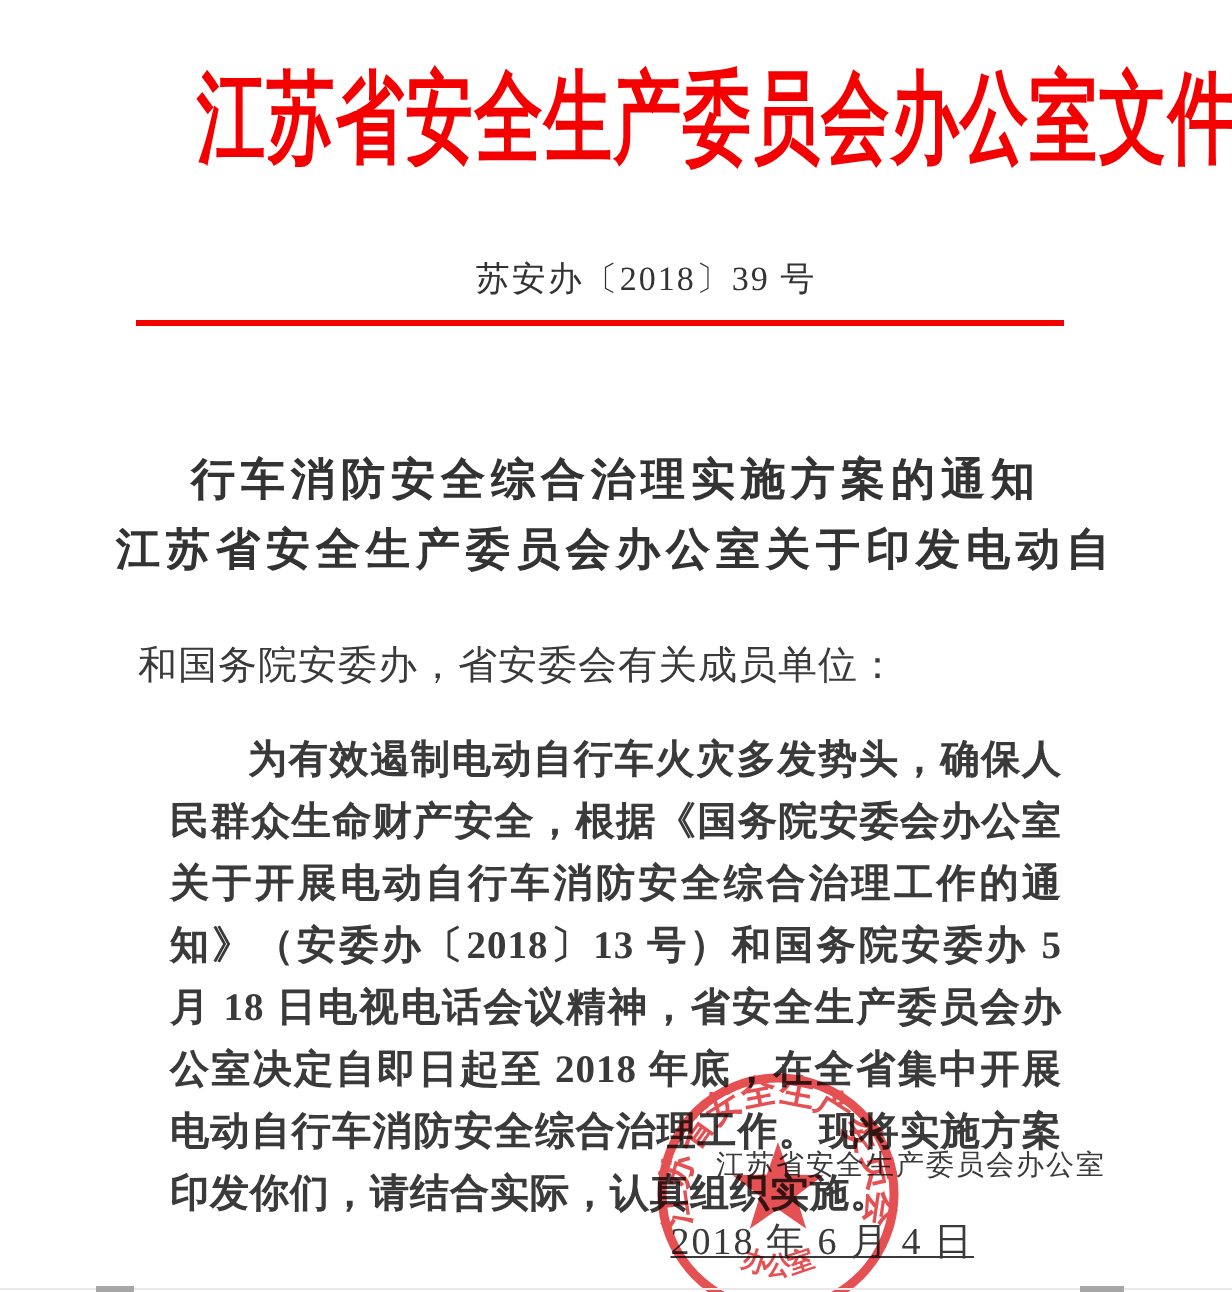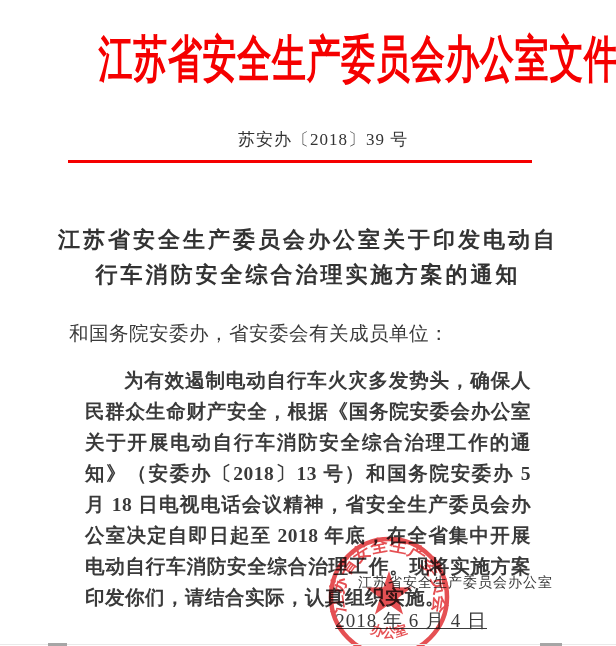--- a/index.html
+++ b/index.html
@@ -79,22 +79,22 @@
 
 <div id="page">
 
   <div class="letterhead">江苏省安全生产委员会办公室文件</div>
 
   <div class="doc-number">苏安办〔2018〕39 号</div>
 
   <div class="red-rule"></div>
 
   <div class="doc-title">
+    <div>行车消防安全综合治理实施方案的通知</div>
     <div>江苏省安全生产委员会办公室关于印发电动自</div>
-    <div>行车消防安全综合治理实施方案的通知</div>
   </div>
 
   <div class="body-block">
     <div class="salutation">和国务院安委办，省安委会有关成员单位：</div>
     <p class="paragraph">为有效遏制电动自行车火灾多发势头，确保人民群众生命财产安全，根据《国务院安委会办公室关于开展电动自行车消防安全综合治理工作的通知》（安委办〔2018〕13 号）和国务院安委办 5 月 18 日电视电话会议精神，省安全生产委员会办公室决定自即日起至 2018 年底，在全省集中开展电动自行车消防安全综合治理工作。现将实施方案印发你们，请结合实际，认真组织实施。</p>
   </div>
 
   <div class="signature">江苏省安全生产委员会办公室</div>
 
   <div class="sign-date">2018 年 6 月 4 日</div>

